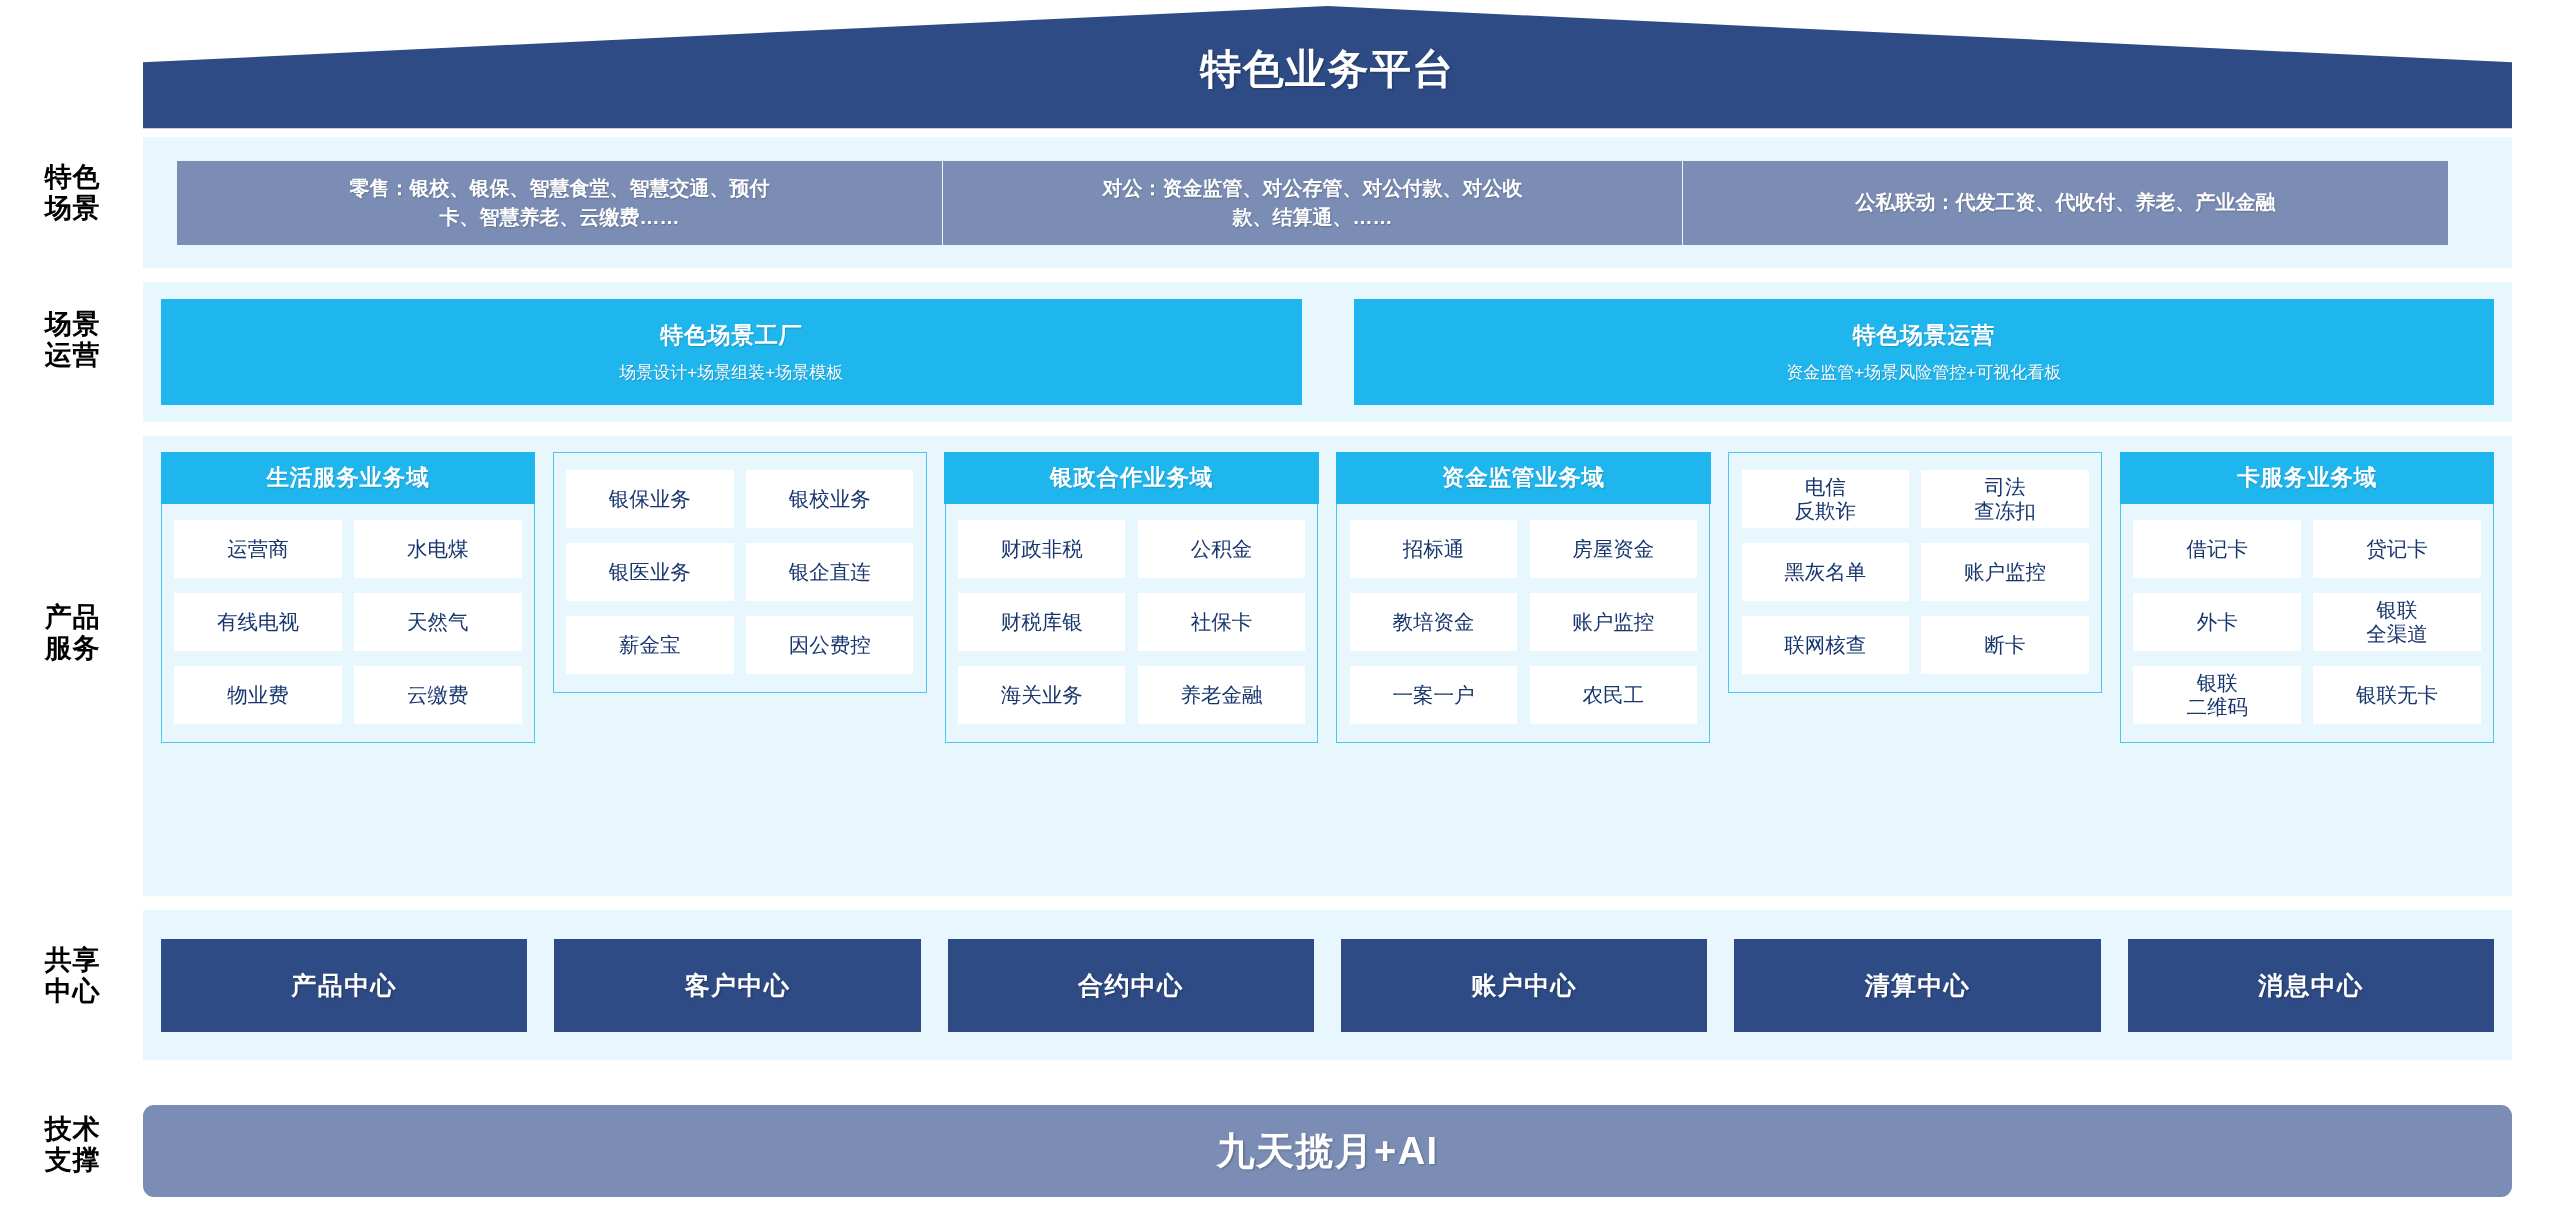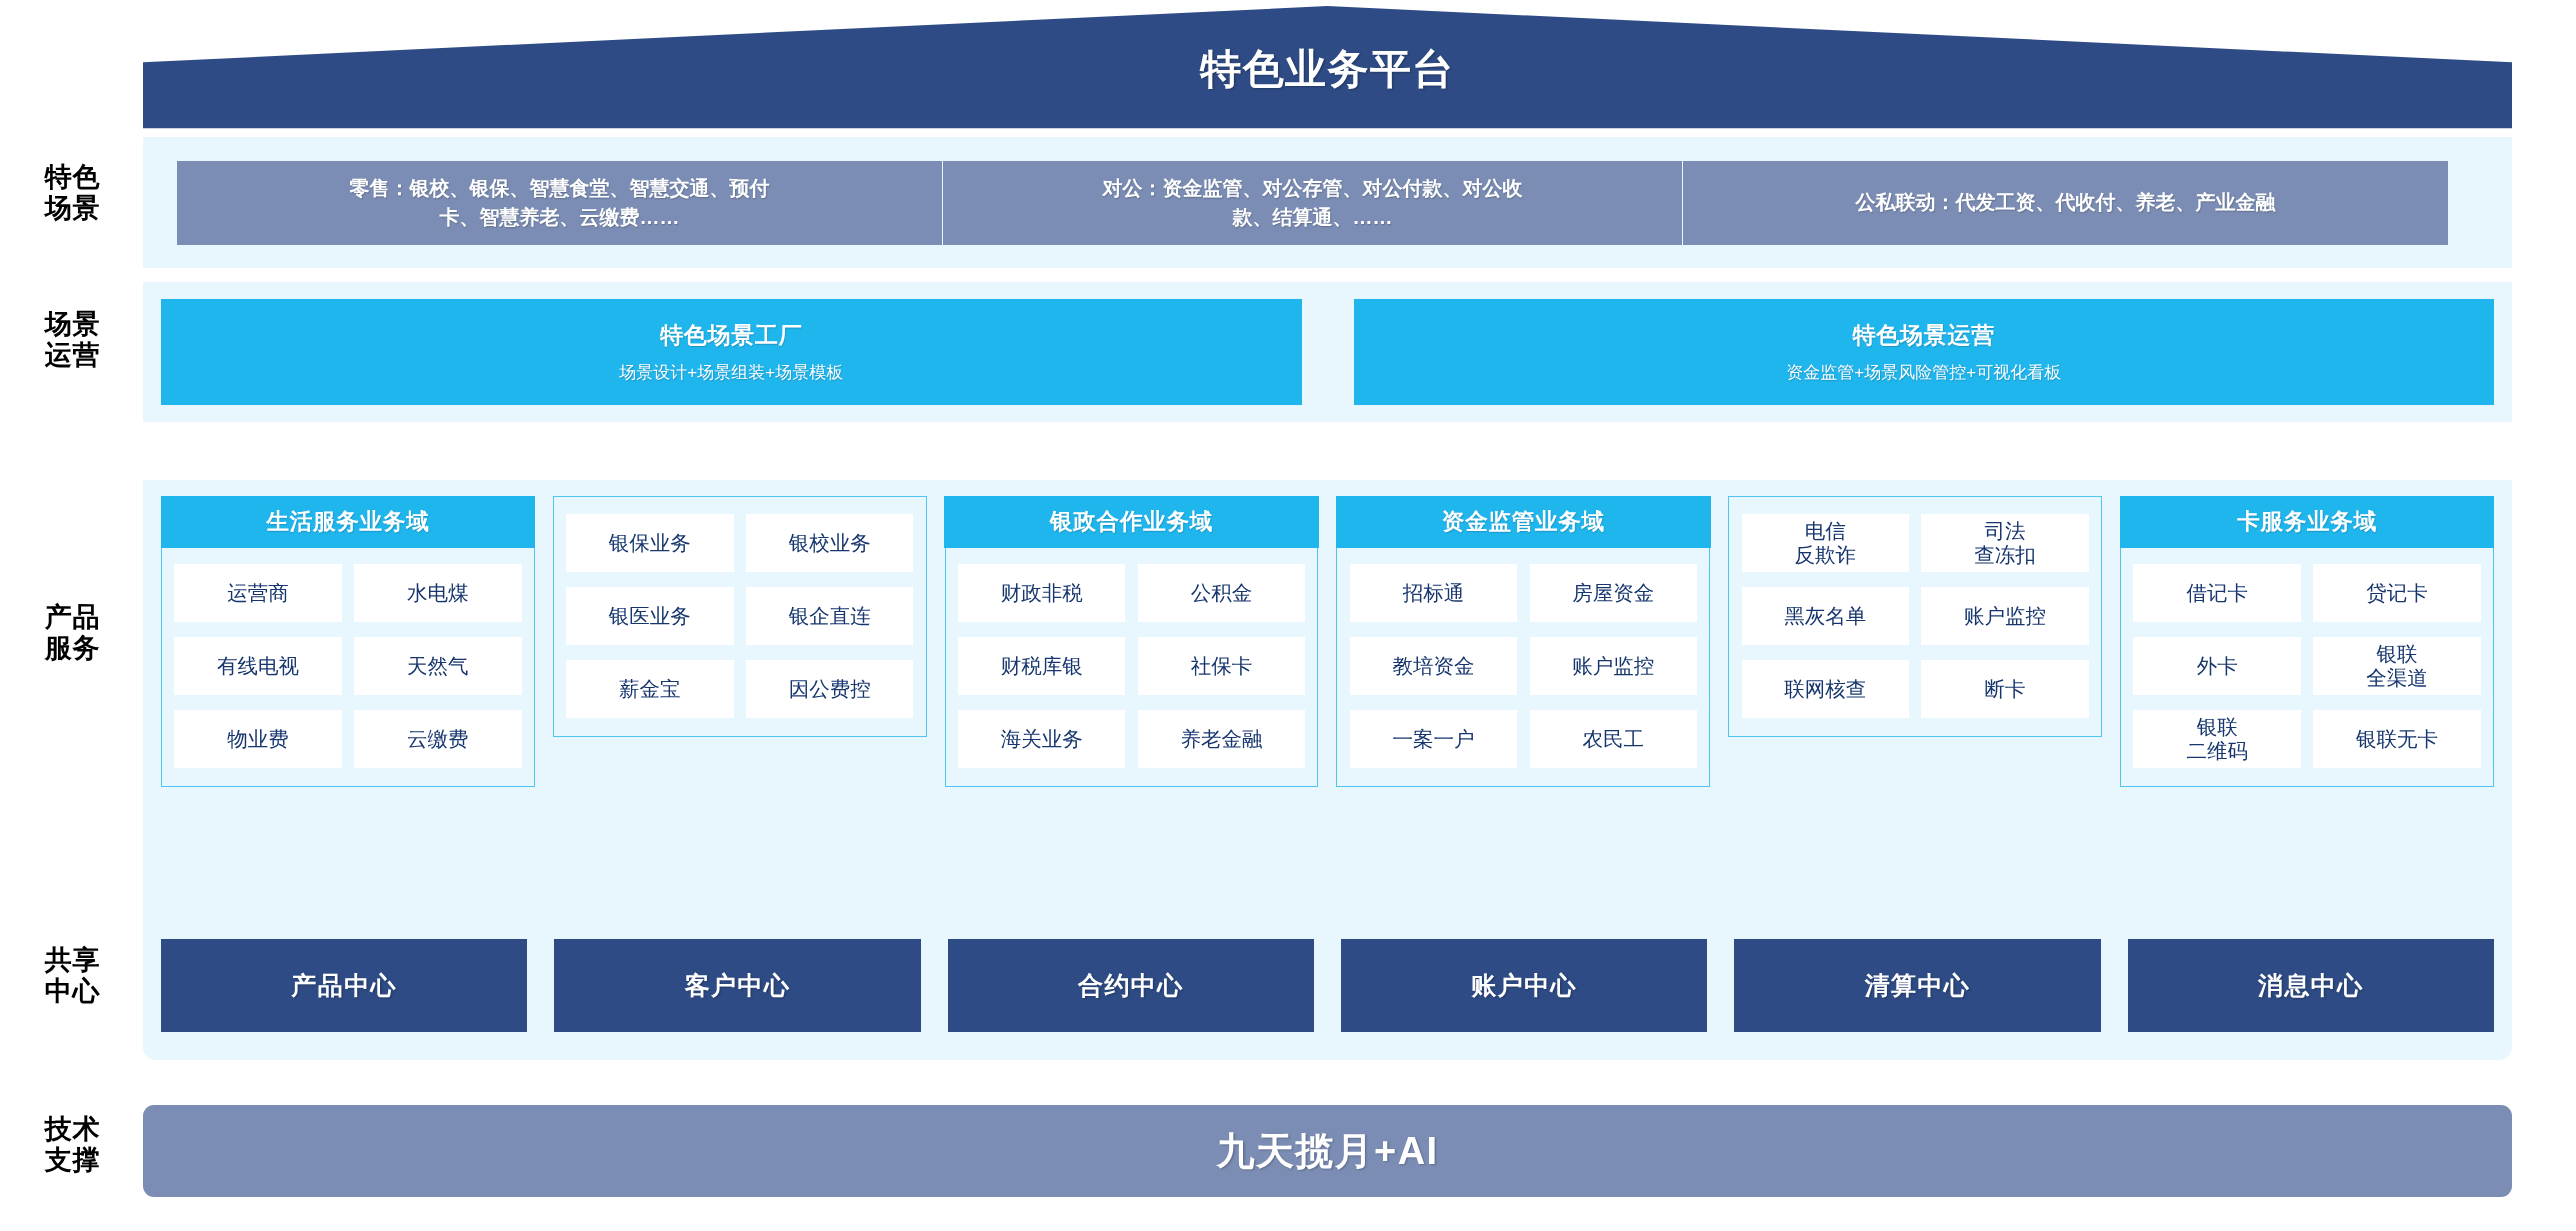--- a/index.html
+++ b/index.html
@@ -205,21 +205,21 @@
         <div class="ops-title">特色场景工厂</div>
         <div class="ops-sub">场景设计+场景组装+场景模板</div>
       </div>
       <div class="ops-box">
         <div class="ops-title">特色场景运营</div>
         <div class="ops-sub">资金监管+场景风险管控+可视化看板</div>
       </div>
     </div>
   </div>
 
-  <div class="band" style="top:436px; height:460px;margin-top:44px;">
+  <div class="band" style="top:436px; height:460px;">
     <div class="prod-row">
 
       <div class="domain-col">
         <div class="domain-head">生活服务业务域</div>
         <div class="domain-grid">
           <div class="chip">
               <span>
                 <span class="ln">运营商</span>
               </span>
             </div>
@@ -429,21 +429,21 @@
               <span>
                 <span class="ln">银联无卡</span>
               </span>
             </div>
         </div>
       </div>
 
     </div>
   </div>
 
-  <div class="band" style="top:910px; height:150px;border-radius:13px;">
+  <div class="band" style="top:910px; height:150px;">
     <div class="share-row">
       <div class="share-box">产品中心</div>
       <div class="share-box">客户中心</div>
       <div class="share-box">合约中心</div>
       <div class="share-box">账户中心</div>
       <div class="share-box">清算中心</div>
       <div class="share-box">消息中心</div>
     </div>
   </div>
 

